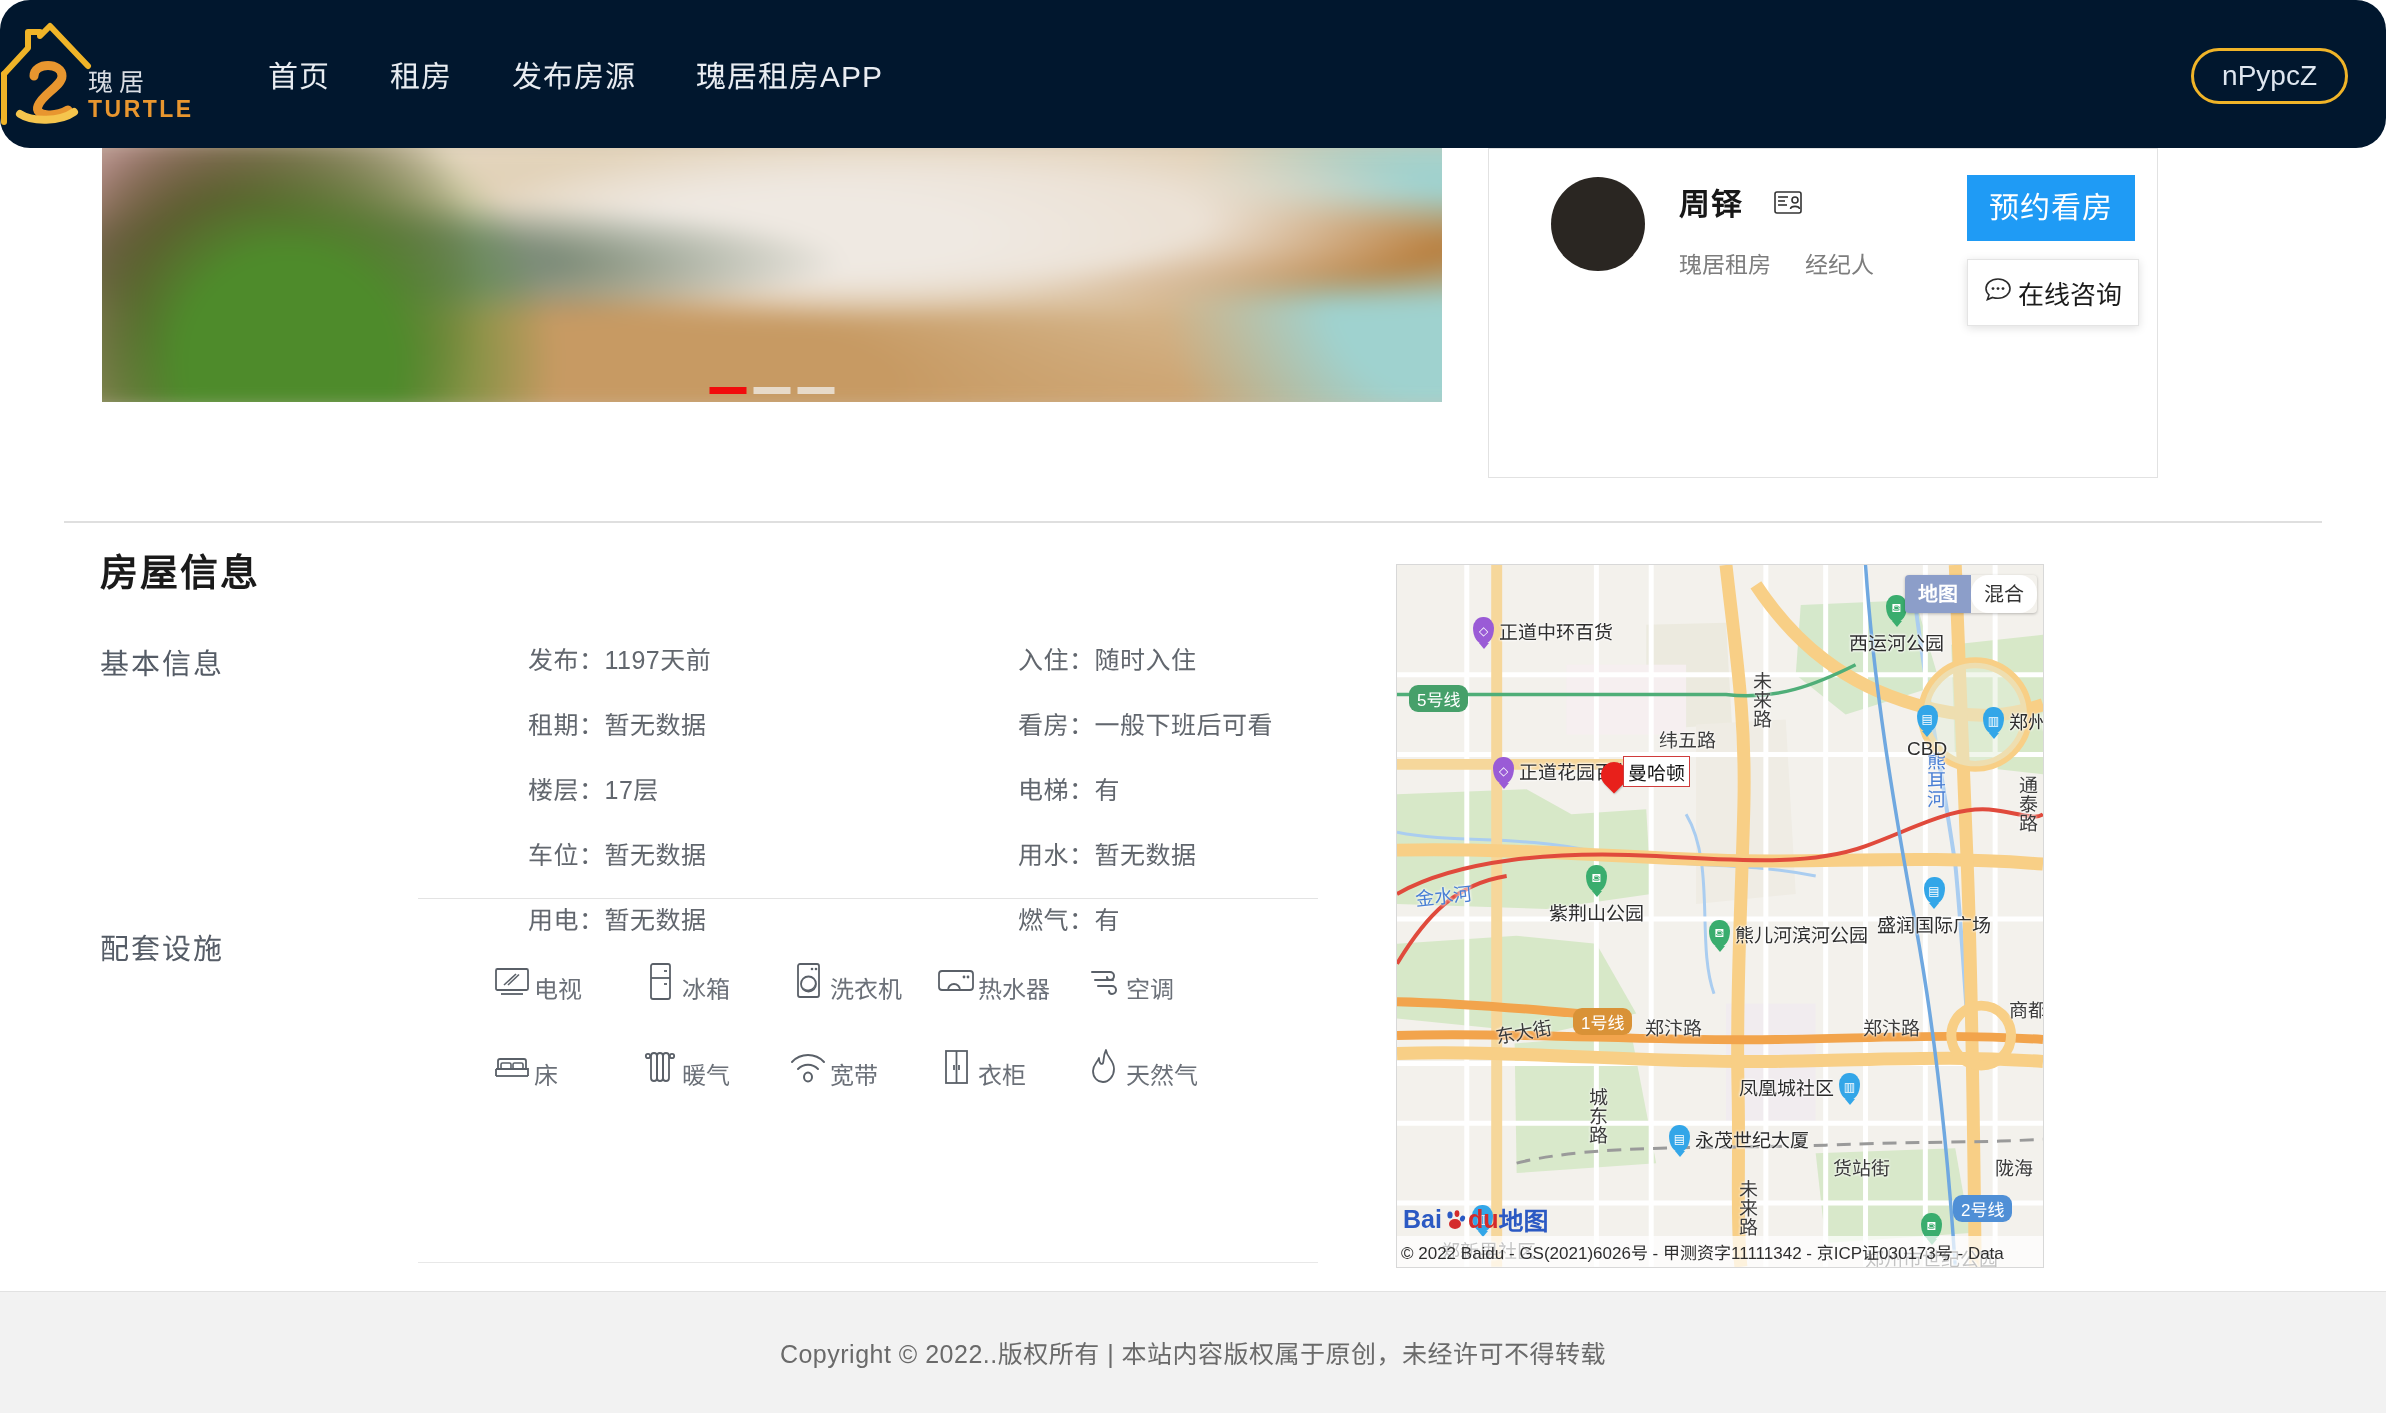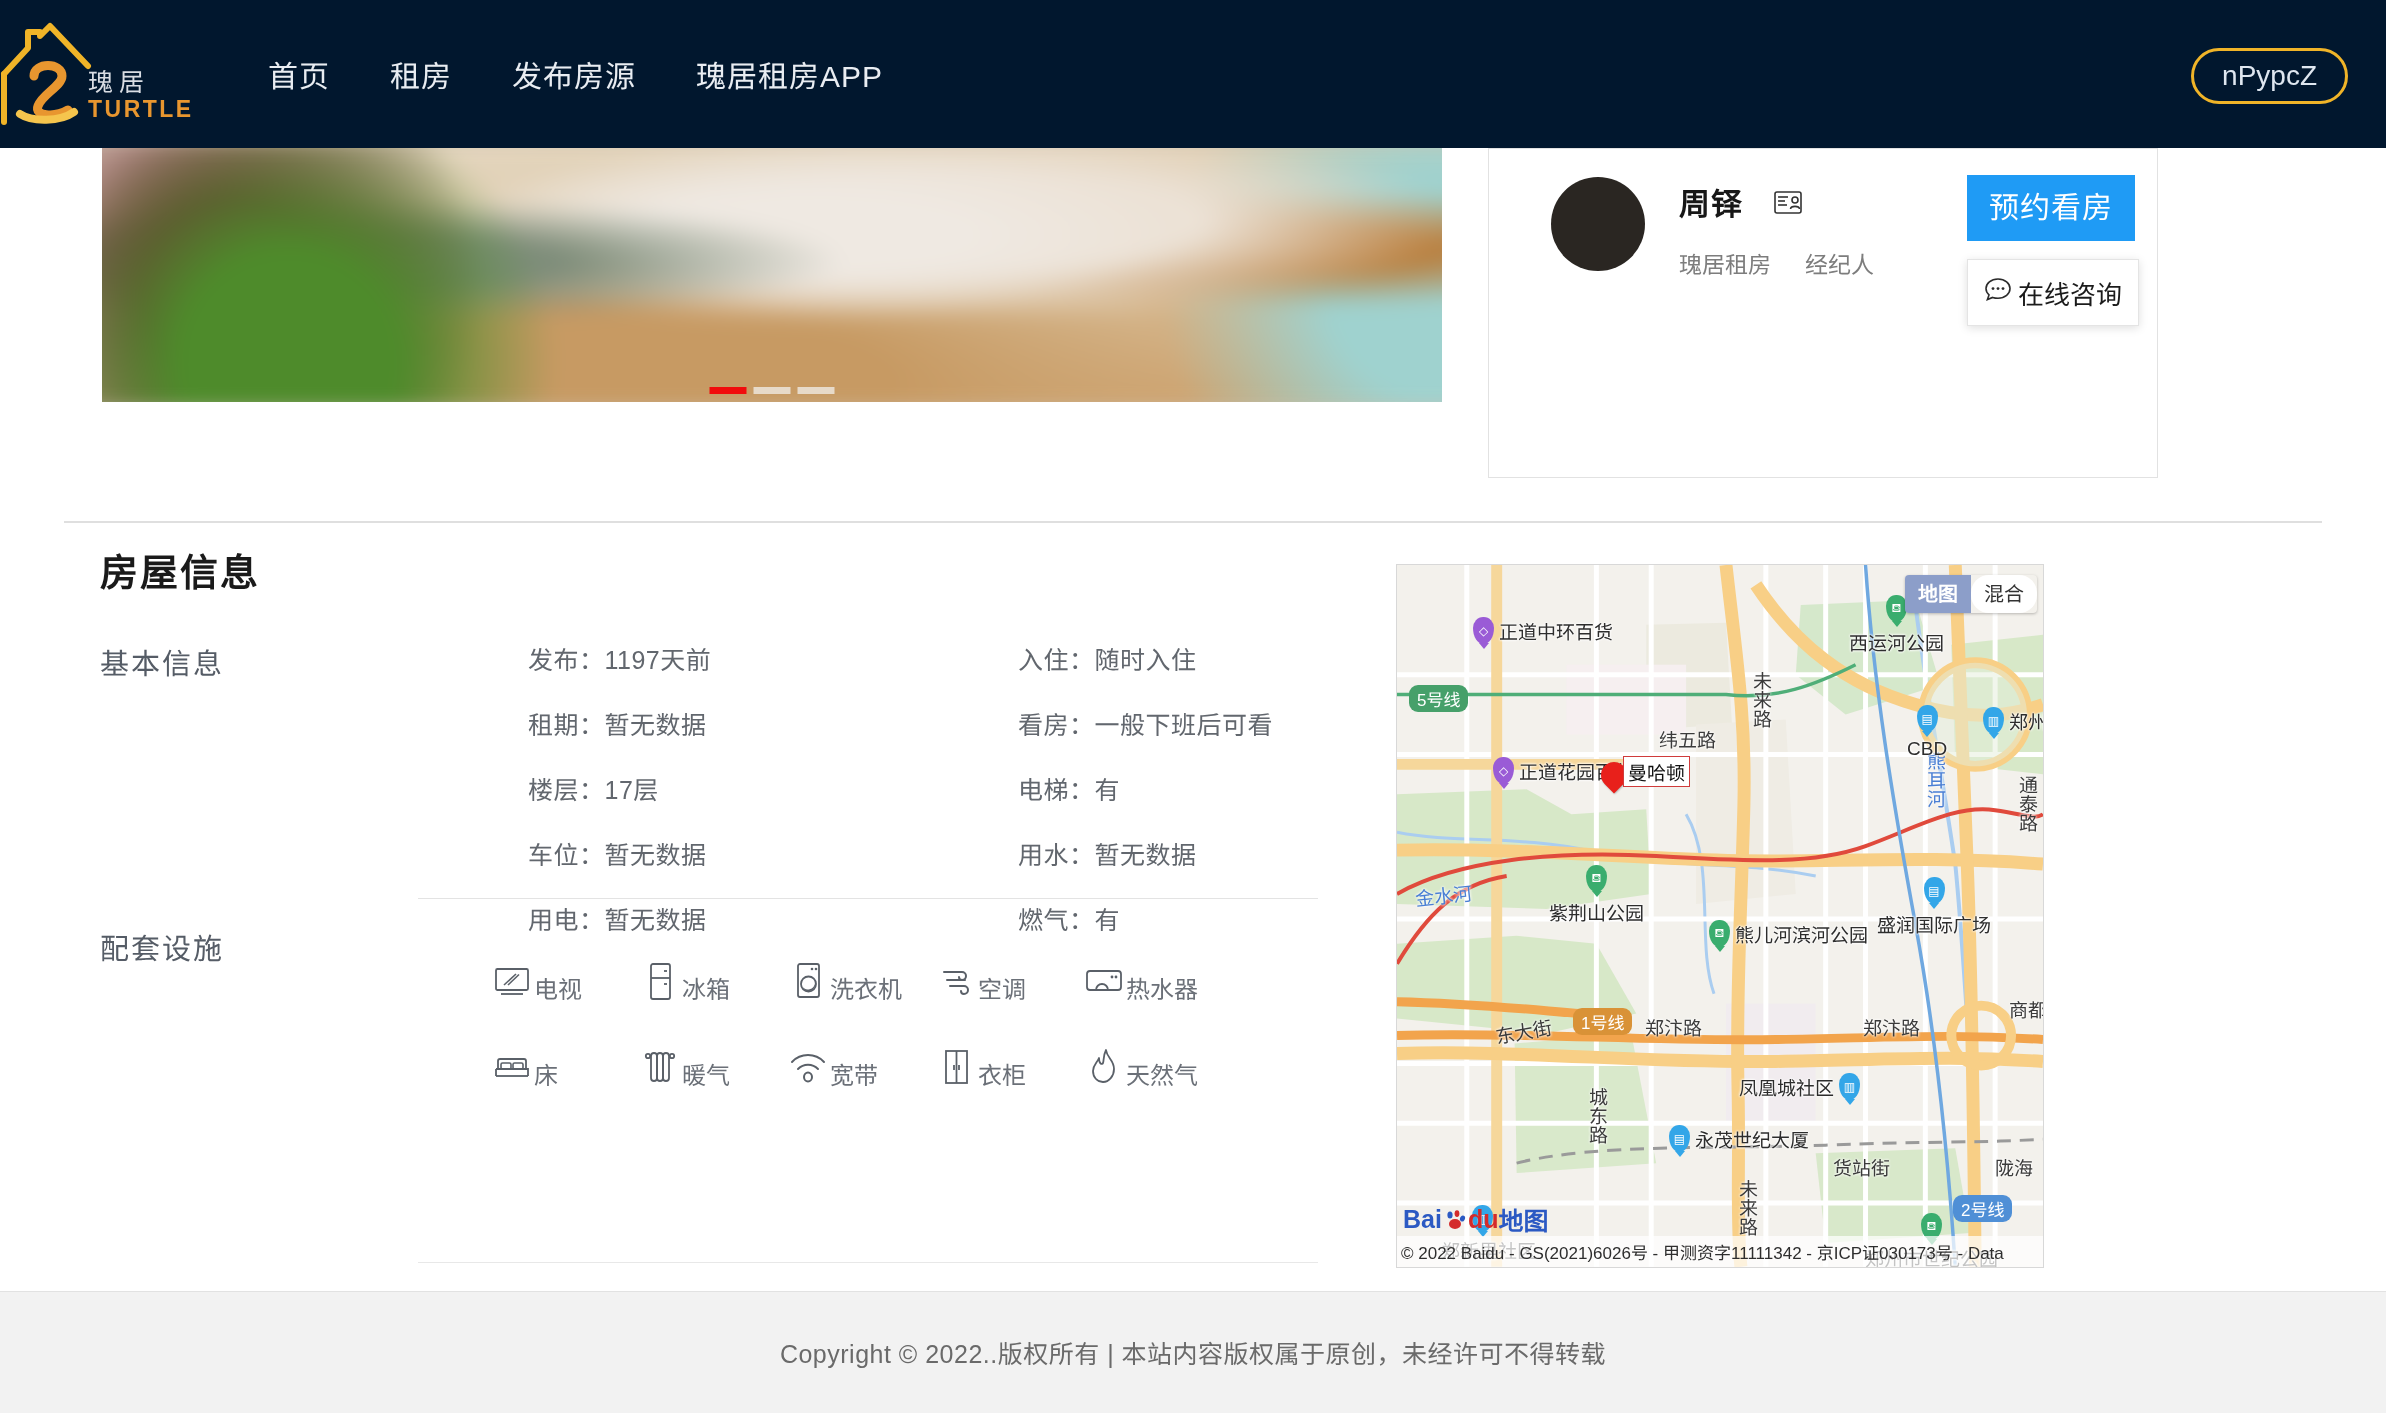--- a/index.html
+++ b/index.html
@@ -10,21 +10,21 @@
     background: #ffffff;
     overflow: hidden;
   }
   .page { position: relative; width: 2386px; height: 1413px; background:#fff; }
 
   
   .header {
     position: absolute; top: 0; left: 0;
     width: 2386px; height: 148px;
     background: #01172e;
-    display: flex; align-items: center;
+    display: flex; align-items: center; border-radius: 30px;
   }
   .logo-wrap {
     display: flex; align-items: center;
     margin-left: 6px; width: 170px; height: 120px;
     position: relative;
   }
   .logo-mark { width: 96px; height: 112px; position: relative; flex: none; margin-left: -8px;}
   .logo-text { display:flex; flex-direction: column; justify-content: flex-end;
                height: 112px; padding-bottom: 8px; margin-left: -6px;}
   .logo-cn { font-size: 25px; color: #d9dde3; letter-spacing: 6px; line-height: 1.05; }
@@ -383,38 +383,38 @@
           <circle cx="26" cy="10" r="1.3" fill="#5a6068"></circle>
           <circle cx="30" cy="10" r="1.3" fill="#5a6068"></circle>
         </svg>
       </span>
       <span class="fac-label">洗衣机</span>
     </div>
 
     <div class="fac">
       <span class="fac-ico">
         <svg viewBox="0 0 44 44" width="44" height="44">
-          <path d="M10 13 H28 A4 4 0 0 1 28 21 A3 3 0 0 1 25 18" fill="none" stroke="#5a6068" stroke-width="2" stroke-linecap="round"></path>
-          <path d="M13 21 H31" fill="none" stroke="#5a6068" stroke-width="2" stroke-linecap="round"></path>
-          <path d="M16 27 H30 A4 4 0 0 1 30 35 A3 3 0 0 1 27 32" fill="none" stroke="#5a6068" stroke-width="2" stroke-linecap="round"></path>
-        </svg>
-      </span>
-      <span class="fac-label">空调</span>
-    </div>
-
-    <div class="fac">
-      <span class="fac-ico">
-        <svg viewBox="0 0 44 44" width="44" height="44">
           <rect x="5" y="12" width="34" height="19" rx="3" fill="none" stroke="#5a6068" stroke-width="1.8"></rect>
           <path d="M14 31 A6 6 0 0 1 26 31" fill="none" stroke="#5a6068" stroke-width="1.8"></path>
           <circle cx="30" cy="18" r="1.4" fill="#5a6068"></circle>
           <circle cx="34" cy="18" r="1.4" fill="#5a6068"></circle>
         </svg>
       </span>
       <span class="fac-label">热水器</span>
+    </div>
+
+    <div class="fac">
+      <span class="fac-ico">
+        <svg viewBox="0 0 44 44" width="44" height="44">
+          <path d="M10 13 H28 A4 4 0 0 1 28 21 A3 3 0 0 1 25 18" fill="none" stroke="#5a6068" stroke-width="2" stroke-linecap="round"></path>
+          <path d="M13 21 H31" fill="none" stroke="#5a6068" stroke-width="2" stroke-linecap="round"></path>
+          <path d="M16 27 H30 A4 4 0 0 1 30 35 A3 3 0 0 1 27 32" fill="none" stroke="#5a6068" stroke-width="2" stroke-linecap="round"></path>
+        </svg>
+      </span>
+      <span class="fac-label">空调</span>
     </div>
 
     <div class="fac">
       <span class="fac-ico">
         <svg viewBox="0 0 44 44" width="44" height="44">
           <path d="M8 16 A2 2 0 0 1 10 14 H34 A2 2 0 0 1 36 16 V24 H8 Z" fill="none" stroke="#5a6068" stroke-width="1.8"></path>
           <rect x="11" y="18" width="10" height="6" rx="1.5" fill="none" stroke="#5a6068" stroke-width="1.6"></rect>
           <rect x="23" y="18" width="10" height="6" rx="1.5" fill="none" stroke="#5a6068" stroke-width="1.6"></rect>
           <path d="M6 24 H38 V31" fill="none" stroke="#5a6068" stroke-width="1.8"></path>
           <path d="M6 24 V31" fill="none" stroke="#5a6068" stroke-width="1.8"></path>

